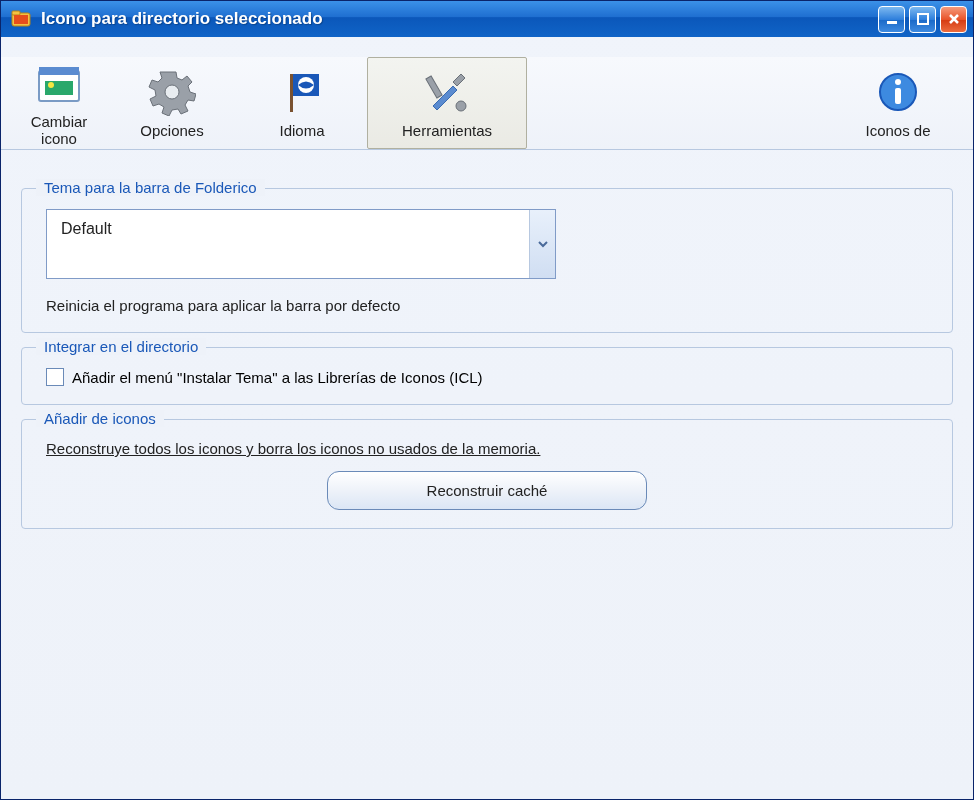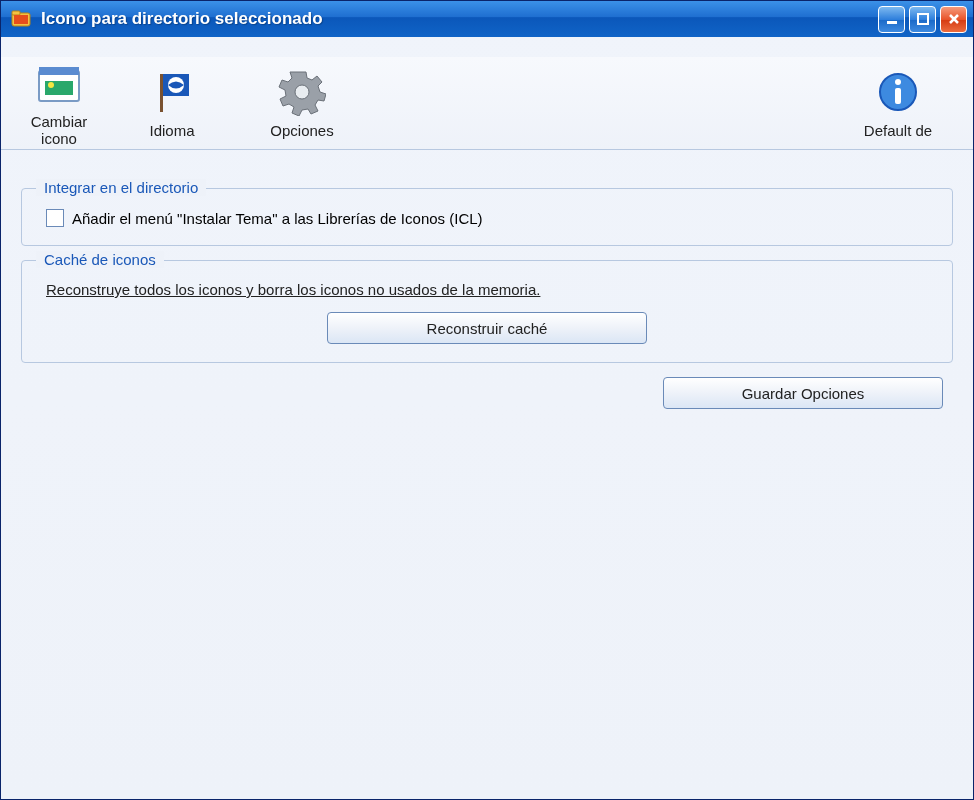--- a/index.html
+++ b/index.html
@@ -145,25 +145,25 @@
   background: #fff;
   cursor: pointer;
 }
 .cache-text {
   font-size: 15px;
   color: #222;
   margin-bottom: 14px;
   text-decoration: underline;
 }
 .btn {
-  height: 32px;
+  height: 39px;
   padding: 0 16px;
   background: linear-gradient(to bottom, #ffffff 0%, #eef2f9 50%, #dbe6f5 100%);
   border: 1px solid #6a8ab8;
-  border-radius: 4px;
+  border-radius: 12px;
   font-size: 15px;
   color: #222;
   cursor: pointer;
   font-family: inherit;
 }
 .btn-center { display: flex; justify-content: center; margin-top: 10px; }
 .footer {
   display: flex;
   justify-content: flex-end;
   padding-right: 10px;
@@ -210,69 +210,89 @@
             <rect x="4" y="8" width="40" height="8" fill="#5a8bd0"></rect>
             <rect x="10" y="22" width="28" height="14" fill="#2aa86b"></rect>
             <circle cx="16" cy="26" r="3" fill="#f5e642"></circle>
           </svg>
       </span>
       <span>Cambiar icono</span>
     </div>
     <div class="toolbar-item">
       <span class="tool-icon">
         <svg viewBox="0 0 48 48">
+            <g transform="translate(24 24)">
+              <path d="M-4 -20 L4 -20 L5 -14 L10 -12 L15 -16 L20 -10 L16 -6 L18 0 L24 2 L22 9 L16 8 L13 13 L16 19 L9 22 L6 17 L0 18 L-3 24 L-10 21 L-8 15 L-13 12 L-19 14 L-22 7 L-16 4 L-17 -2 L-23 -5 L-20 -12 L-14 -10 L-10 -14 L-12 -20 Z" fill="#9aa0a8" stroke="#6a7078" stroke-width="1"></path>
+              <circle r="7" fill="#e8ecf0" stroke="#6a7078"></circle>
+            </g>
+          </svg>
+      </span>
+      <span>Opciones</span>
+    </div>
+    <div class="toolbar-item">
+      <span class="tool-icon">
+        <svg viewBox="0 0 48 48">
             <rect x="12" y="6" width="3" height="38" fill="#7a5230"></rect>
             <rect x="15" y="6" width="26" height="22" fill="#1a58b8"></rect>
             <circle cx="28" cy="17" r="8" fill="#fff"></circle>
             <path d="M20 17 Q28 10 36 17 Q28 24 20 17" fill="#1a58b8"></path>
           </svg>
       </span>
       <span>Idioma</span>
     </div>
-    <div class="toolbar-item">
-      <span class="tool-icon">
-        <svg viewBox="0 0 48 48">
-            <g transform="translate(24 24)">
-              <path d="M-4 -20 L4 -20 L5 -14 L10 -12 L15 -16 L20 -10 L16 -6 L18 0 L24 2 L22 9 L16 8 L13 13 L16 19 L9 22 L6 17 L0 18 L-3 24 L-10 21 L-8 15 L-13 12 L-19 14 L-22 7 L-16 4 L-17 -2 L-23 -5 L-20 -12 L-14 -10 L-10 -14 L-12 -20 Z" fill="#9aa0a8" stroke="#6a7078" stroke-width="1"></path>
-              <circle r="7" fill="#e8ecf0" stroke="#6a7078"></circle>
-            </g>
-          </svg>
-      </span>
-      <span>Opciones</span>
+    <div class="toolbar-item active" style="width:160px">
+      <span class="tool-icon">
+        <svg viewBox="0 0 48 48">
+            <path d="M10 38 L30 18 L34 22 L14 42 Z" fill="#5a8bd0" stroke="#3a6bb0"></path>
+            <path d="M30 14 L38 6 L42 10 L34 18 Z" fill="#9aa0a8" stroke="#6a7078"></path>
+            <rect x="8" y="8" width="6" height="22" fill="#9aa0a8" stroke="#6a7078" transform="rotate(-30 11 19)"></rect>
+            <circle cx="38" cy="38" r="5" fill="#9aa0a8" stroke="#6a7078"></circle>
+          </svg>
+      </span>
+      <span>Herramientas</span>
     </div>
     <div class="toolbar-spacer"></div>
     <div class="toolbar-item">
       <span class="tool-icon">
         <svg viewBox="0 0 48 48">
             <circle cx="24" cy="24" r="18" fill="#3d8ae0" stroke="#1a58b8" stroke-width="2"></circle>
             <circle cx="24" cy="14" r="3" fill="#fff"></circle>
             <rect x="21" y="20" width="6" height="16" rx="2" fill="#fff"></rect>
           </svg>
       </span>
-      <span>Default de</span>
+      <span>Iconos de</span>
     </div>
   </div>
 
   <div class="content">
 
+    <div class="groupbox">
+      <div class="groupbox-title">Tema para la barra de Folderico</div>
+      <div class="combo">
+        <div class="combo-text">Default</div>
+        <div class="combo-arrow">
+          <svg width="12" height="12" viewBox="0 0 12 12">
+              <path d="M2 4 L6 8 L10 4" fill="none" stroke="#4a6a9a" stroke-width="2"></path>
+            </svg>
+        </div>
+      </div>
+      <div class="hint">Reinicia el programa para aplicar la barra por defecto</div>
+    </div>
 
     <div class="groupbox">
       <div class="groupbox-title">Integrar en el directorio</div>
       <div class="check-row">
         <div class="checkbox"></div>
         <span>Añadir el menú "Instalar Tema" a las Librerías de Iconos (ICL)</span>
       </div>
     </div>
 
     <div class="groupbox">
-      <div class="groupbox-title">Caché de iconos</div>
+      <div class="groupbox-title">Añadir de iconos</div>
       <div class="cache-text">Reconstruye todos los iconos y borra los iconos no usados de la memoria.</div>
       <div class="btn-center">
         <button class="btn" style="width:320px">Reconstruir caché</button>
       </div>
     </div>
 
-    <div class="footer">
-      <button class="btn" style="width:280px">Guardar Opciones</button>
-    </div>
 
   </div>
 </div>
 
 </body></html>

